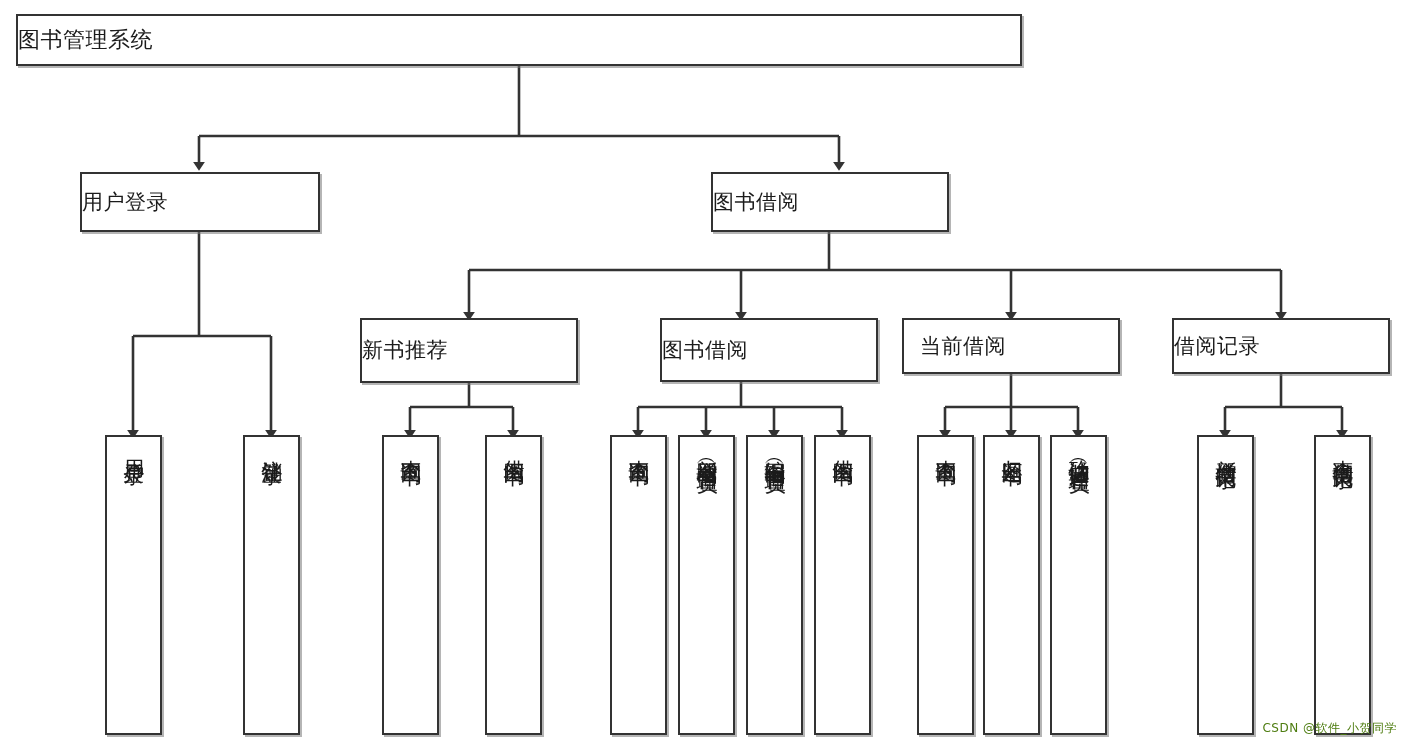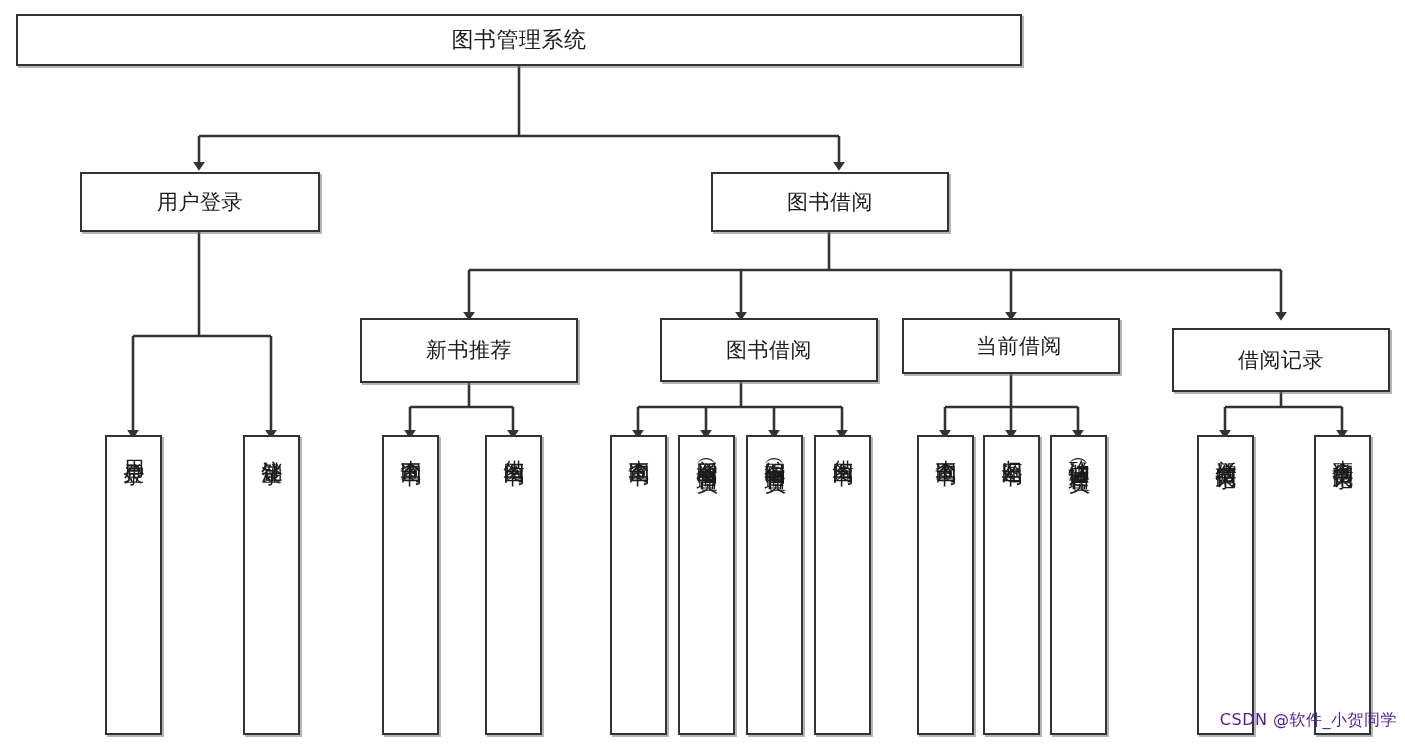--- a/index.html
+++ b/index.html
@@ -25,21 +25,21 @@
     height: 747px;
     pointer-events: none;
   }
   .node {
     position: absolute;
     box-sizing: border-box;
     background: #ffffff;
     border: 2px solid #333333;
     display: flex;
     align-items: center;
-    justify-content: center;
+    justify-content: flex-start;
     color: #1b1b1b;
   }
   .node.shadow {
     box-shadow: 2px 2px 0 0 rgba(120,120,120,0.55);
   }
   .node-label {
     display: block;
     text-align: center;
     line-height: 1.05;
     white-space: nowrap;
@@ -62,23 +62,23 @@
     writing-mode: vertical-rl;
     text-orientation: upright;
     font-size: 21px;
     line-height: 1.0;
     letter-spacing: 2px;
     white-space: nowrap;
   }
   .watermark {
     position: absolute;
     right: 8px;
-    bottom: 16px;
-    font-size: 16px;
-    color: #4c1d95;
+    bottom: 10px;
+    font-size: 12px;
+    color: #4d7c0f;
     white-space: nowrap;
     letter-spacing: 0.5px;
   }
 </style>
 </head>
 <body>
 
 <div id="canvas">
 
   <svg class="edges" viewBox="0 0 1405 747">
@@ -144,21 +144,21 @@
 
   <div class="node horiz shadow" style="left:360px; top:318px; width:218px; height:65px;">
     <span class="node-label">新书推荐</span>
   </div>
   <div class="node horiz shadow" style="left:660px; top:318px; width:218px; height:64px;">
     <span class="node-label">图书借阅</span>
   </div>
   <div class="node horiz shadow" style="left:902px; top:318px; width:218px; height:56px;padding-left:16px;">
     <span class="node-label">当前借阅</span>
   </div>
-  <div class="node horiz shadow" style="left:1172px; top:328px; width:218px; height:64px;">
+  <div class="node horiz shadow" style="left:1172px; top:318px; width:218px; height:56px;">
     <span class="node-label">借阅记录</span>
   </div>
 
   <div class="node vert shadow" style="left:105px; top:435px; width:57px; height:300px;">
     <span class="node-label">用户登录</span>
   </div>
   <div class="node vert shadow" style="left:243px; top:435px; width:57px; height:300px;">
     <span class="node-label">注销登录</span>
   </div>
 

